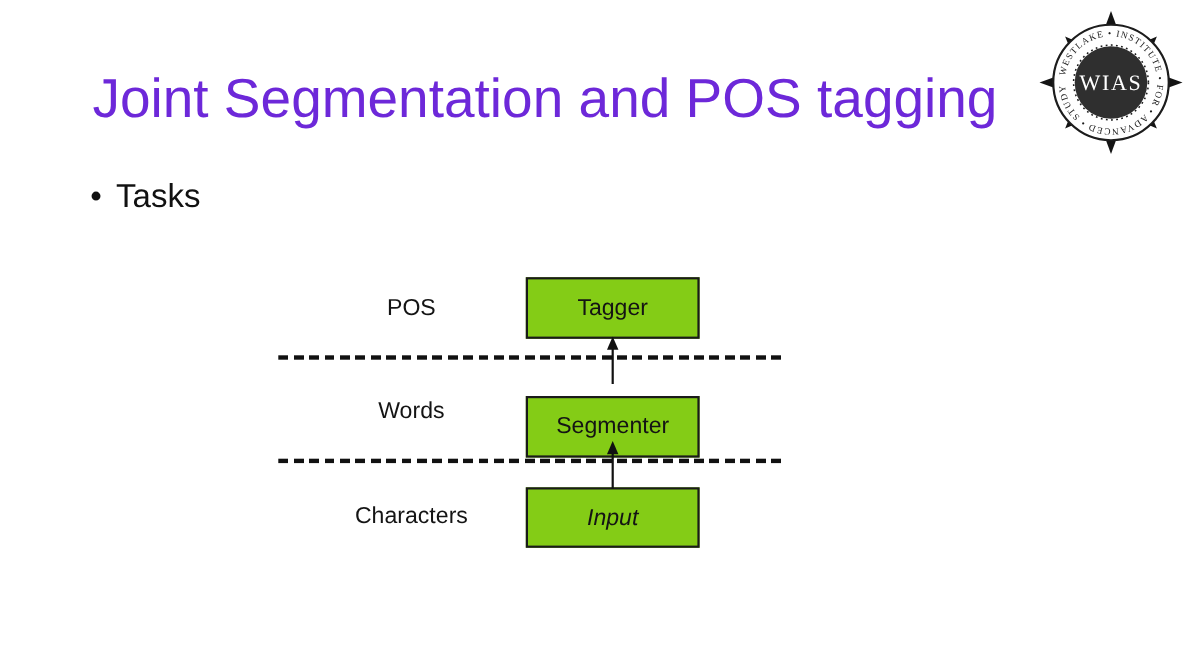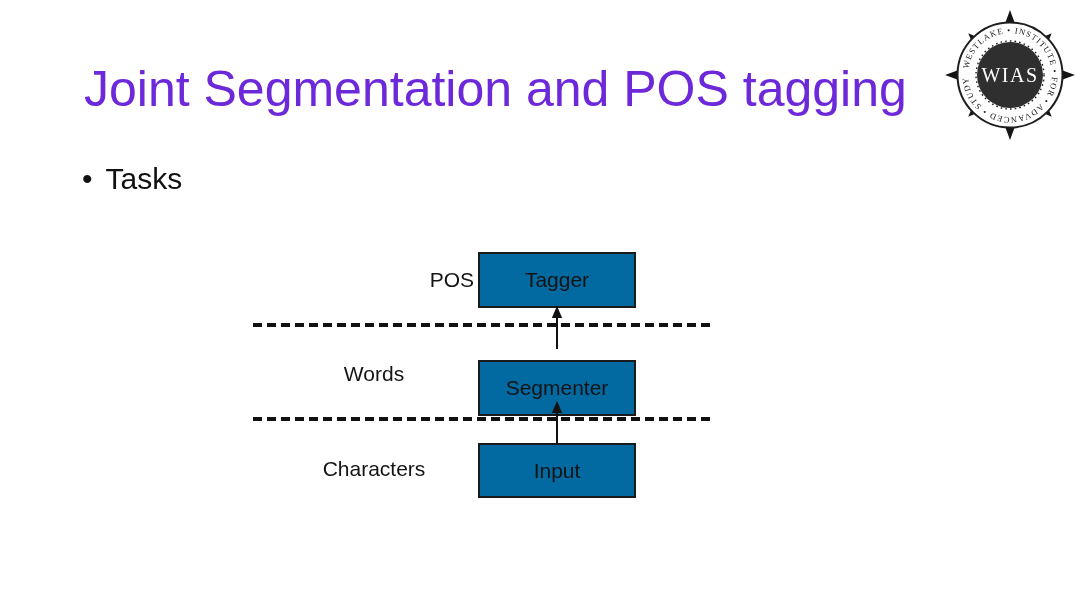--- a/index.html
+++ b/index.html
@@ -19,32 +19,32 @@
   .bullet-row {
     position:absolute; left:82px; top:162px;
     font-size:30px; line-height:1.15; white-space:nowrap;
   }
   .bullet-marker { display:inline-block; margin-right:13px; }
   .layer-label {
     position:absolute; left:274px; width:200px;
     text-align:center; font-size:21px; line-height:1.2;
     color:#141414; white-space:nowrap;
   }
-  .label-pos        { top:267px;text-align:right; }
+  .label-pos        { top:267px; }
   .label-words      { top:361px; }
   .label-characters { top:456px; }
   .task-box {
     position:absolute; left:478px; width:158px;
     box-sizing:border-box;
-    border:2px solid #1a1a1a; background:#0369a1;
+    border:2px solid #1a1a1a; background:#84cc16;
     text-align:center; font-size:21px; color:#141414;
   }
   .box-tagger    { top:252px; height:56px; line-height:52px; }
   .box-segmenter { top:360px; height:56px; line-height:52px; }
-  .box-input     { top:443px; height:55px; line-height:51px; }
+  .box-input     { top:443px; height:55px; line-height:51px;font-style:italic; }
   .dash-line {
     position:absolute; left:253px; width:457px; height:4px;
     background:repeating-linear-gradient(90deg,#111 0 9px,transparent 9px 14px);
   }
   .dash-1 { top:323px; }
   .dash-2 { top:417px; }
   .up-arrow { position:absolute; left:549px; width:16px; height:44px; }
   .arrow-1 { top:306px; }
   .arrow-2 { top:401px; }
   .logo { position:absolute; left:943px; top:8px; width:134px; height:134px; }

